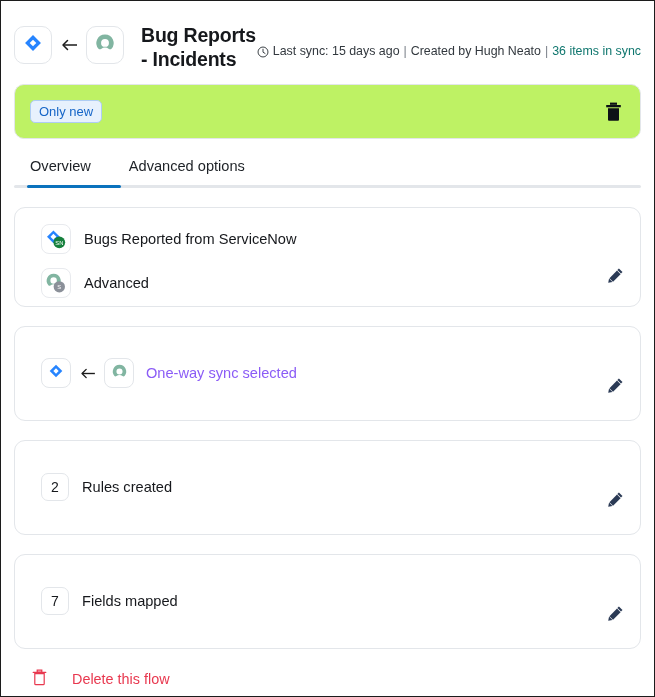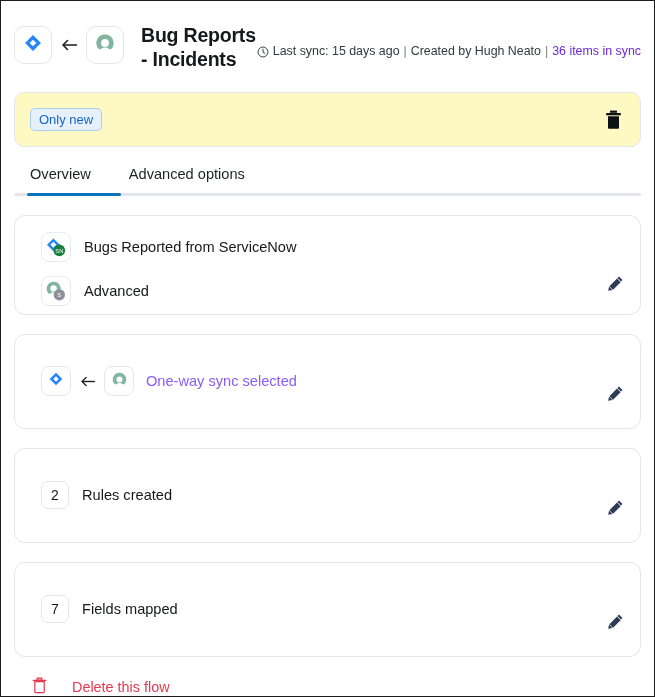--- a/index.html
+++ b/index.html
@@ -76,36 +76,36 @@
     white-space: nowrap;
   }
   .subtitle .clock {
     display: inline-flex;
     margin-right: 4px;
     position: relative;
     top: 1px;
   }
   .sep { color: #7b8189; padding: 0 4px; }
   .link-blue {
-    color: #6d28d9;
+    color: #0f766e;
     cursor: pointer;
     text-align: center;
   }
 
   
   .banner {
-    margin-top: 20px;
+    margin-top: 12px;
     border: 1px solid #e3e6ea;
     border-radius: 10px;
     height: 55px;
     display: flex;
     align-items: center;
     padding: 0 16px 0 15px;
     box-sizing: border-box;
-    background: #fef9c3;
+    background: #bef264;
   }
   .chip {
     display: inline-flex;
     align-items: center;
     justify-content: center;
     height: 23px;
     padding: 0 8px;
     border: 1px solid #aecdf3;
     border-radius: 5px;
     background: #e7f1fd;

